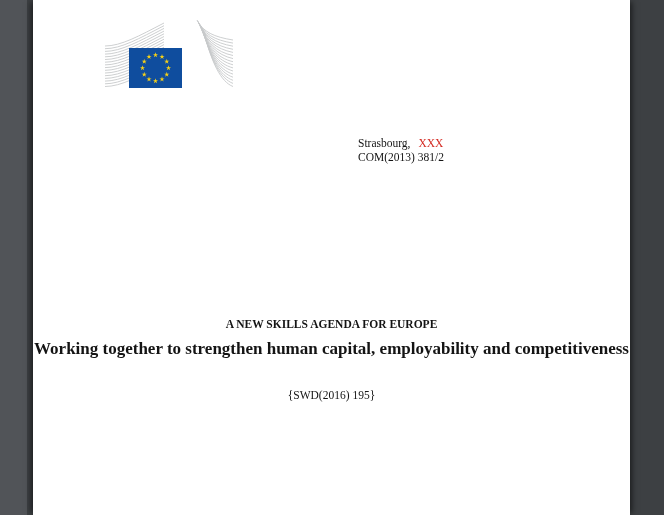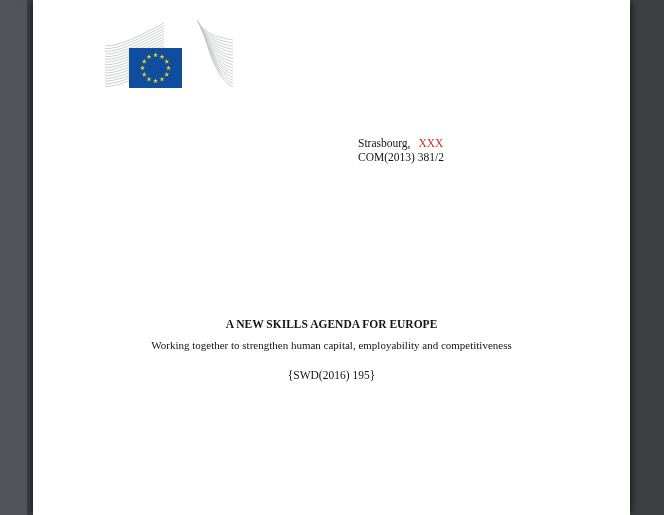--- a/index.html
+++ b/index.html
@@ -59,22 +59,22 @@
   .dateline .red { color: #d42a22; margin-left: 8px; }
   .centered {
     position: absolute;
     left: 0;
     right: 0;
     text-align: center;
     color: #141414;
   }
   .title { top: 236px; font-weight: bold; font-size: 11.5px; line-height: 15px; }
   .agenda { top: 296px; font-weight: bold; font-size: 11.5px; margin-top: 22px; }
-  .subtitle { top: 339px; font-weight: normal; font-size: 11px; }
-  .swd { top: 369px; font-size: 11.5px; }
+  .subtitle { top: 339px; font-weight: bold; font-size: 17px; }
+  .swd { top: 389px; font-size: 11.5px; }
 </style>
 </head>
 <body>
 
 <div class="viewer">
   <div class="page">
 
     <div class="logo">
       <svg width="132" height="74" viewBox="0 0 132 74">
 

